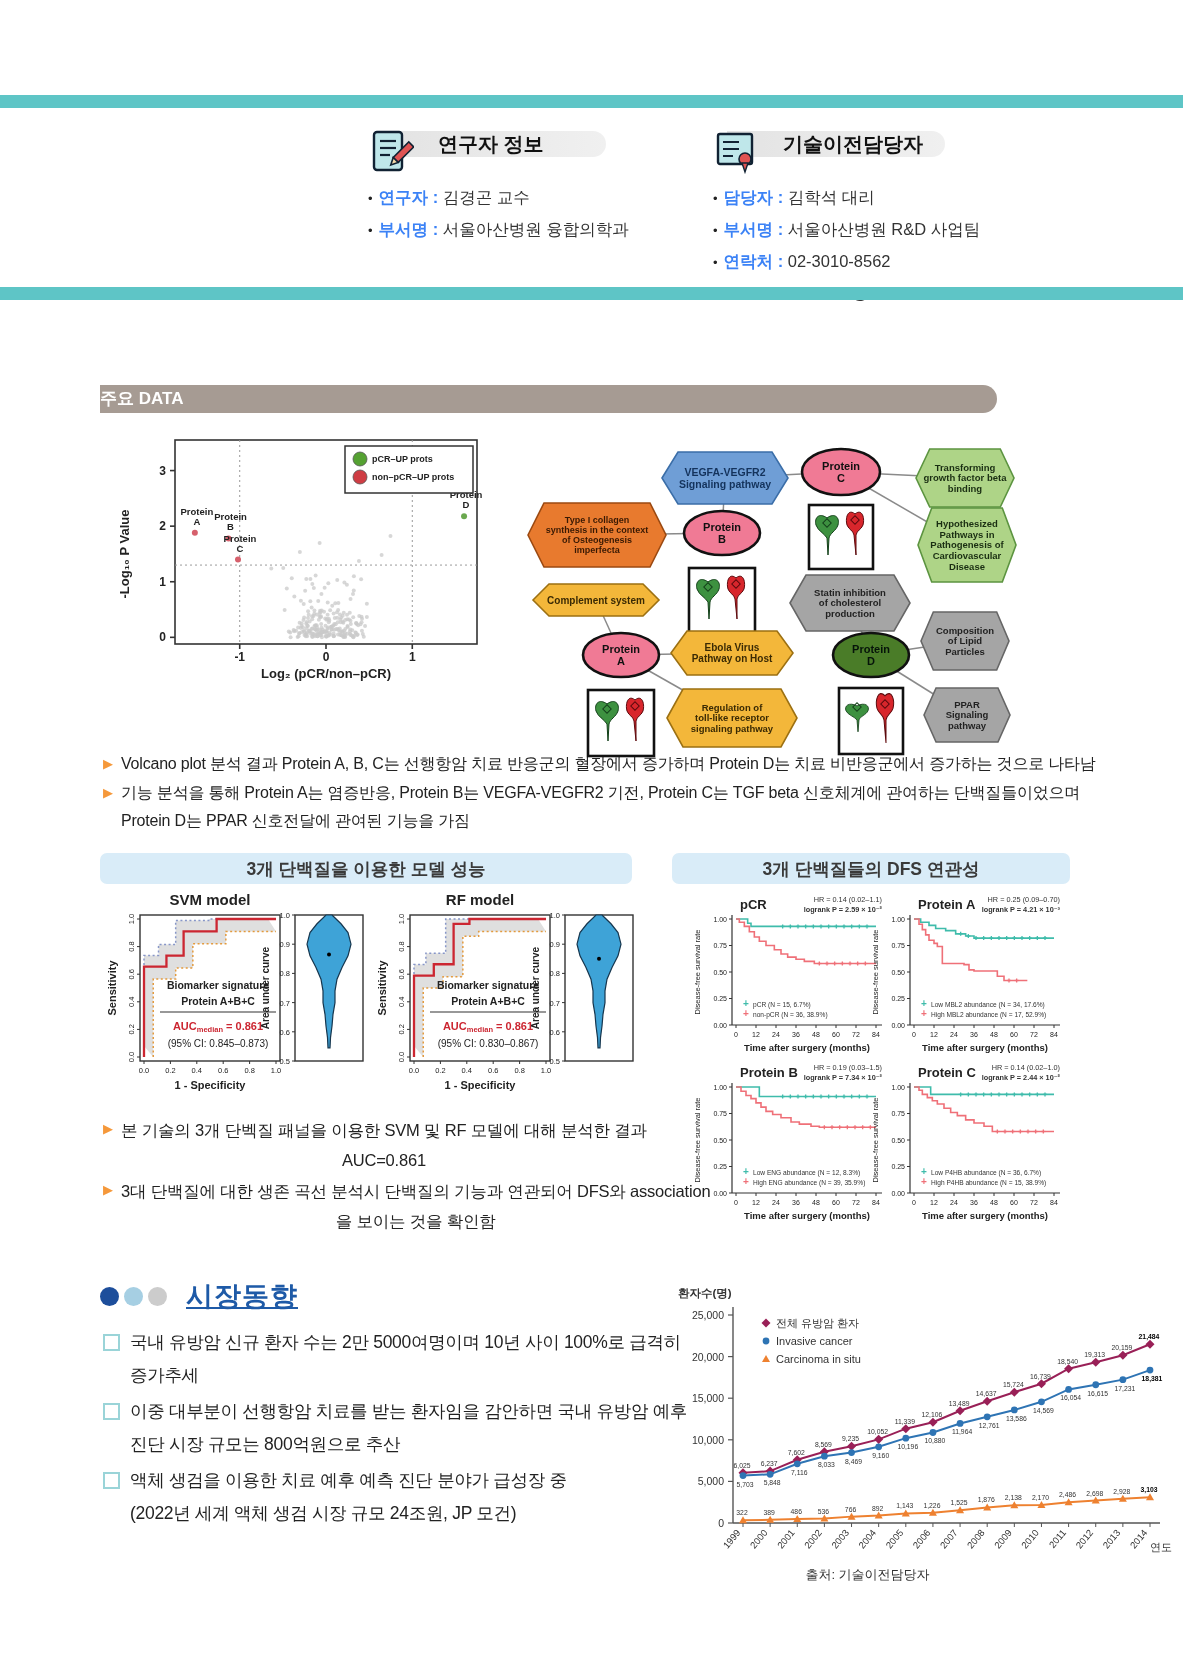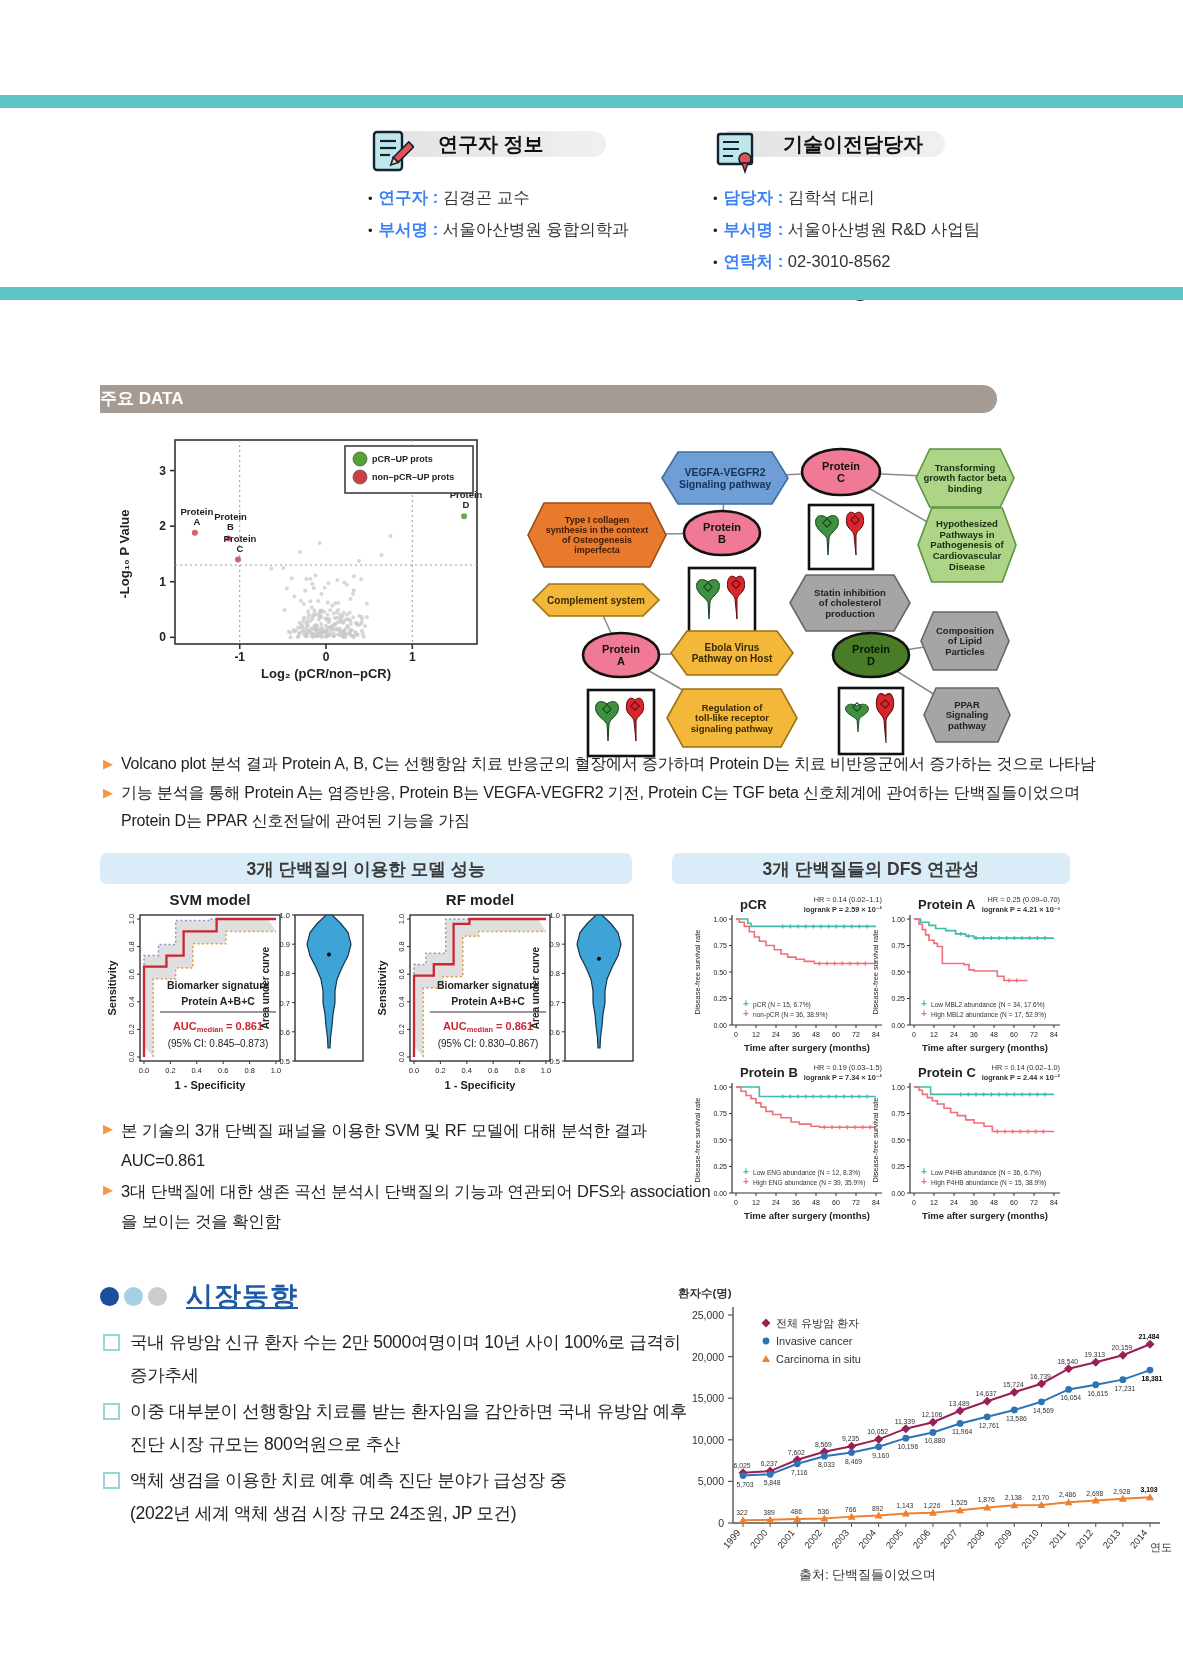--- a/index.html
+++ b/index.html
@@ -17,21 +17,21 @@
   .databar{position:absolute;left:100px;top:385px;width:897px;height:28px;background:#a69b93;
            border-radius:0 14px 14px 0;}
   .databar span{display:block;padding-left:0;line-height:28px;color:#fff;font-weight:bold;font-size:17px;}
   .abullets{position:absolute;left:103px;top:750px;width:1075px;}
   .abullet{display:flex;margin-bottom:1px;}
   .abullet .arrow{color:#f5983a;font-size:13px;line-height:28px;margin-right:8px;}
   .abullet .lines div{font-size:16px;line-height:28px;color:#222;white-space:nowrap;letter-spacing:-0.2px;}
   .pill{position:absolute;top:853px;height:31px;background:#d9ecf8;border-radius:7px;
         display:flex;align-items:center;justify-content:center;font-size:17.5px;color:#3a3a3a;font-weight:bold;}
   .mbullets{position:absolute;left:103px;top:1115px;width:640px;}
-  .mbullets .abullet .lines div{font-size:16.5px;line-height:30px;white-space:nowrap;}
+  .mbullets .abullet .lines div{font-size:16.5px;line-height:30px;white-space:nowrap;text-align:center;}
   .mkt-title{position:absolute;left:100px;top:1278px;display:flex;align-items:center;}
   .mkt-title .d{width:19px;height:19px;border-radius:50%;margin-right:5px;}
   .mkt-title .t{font-size:27px;font-weight:bold;color:#1e5aa7;margin-left:14px;letter-spacing:1px;text-decoration:underline;}
   .sbullets{position:absolute;left:103px;top:1326px;width:560px;}
   .sbullet{display:flex;margin-bottom:3px;}
   .sbullet .sq{flex:0 0 13px;width:13px;height:13px;border:2px solid #9ad4d8;margin-top:8px;margin-right:10px;}
   .sbullet .lines div{font-size:17.5px;line-height:33px;color:#222;white-space:nowrap;letter-spacing:-0.3px;}
   .src{position:absolute;left:600px;top:1566px;width:535px;text-align:center;font-size:13px;color:#333;}
   svg text{font-family:"Liberation Sans","DejaVu Sans",sans-serif;}
 </style>
@@ -454,21 +454,21 @@
     <div class="abullet">
       <span class="arrow">▶</span>
       <div class="lines">
         <div>기능 분석을 통해 Protein A는 염증반응, Protein B는 VEGFA-VEGFR2 기전, Protein C는 TGF beta 신호체계에 관여하는 단백질들이었으며</div>
         <div>Protein D는 PPAR 신호전달에 관여된 기능을 가짐</div>
       </div>
     </div>
   </div>
 
   <div class="pill" style="left:100px;width:532px">
-    <span>3개 단백질의 이용한 모델 성능</span>
+    <span>3개 단백질을 이용한 모델 성능</span>
   </div>
   <div class="pill" style="left:672px;width:398px">
     <span>3개 단백질들의 DFS 연관성</span>
   </div>
 
   <svg id="roc-svg" style="position:absolute;left:100px;top:891px" width="565" height="215" viewBox="0 0 565 215">
       <text x="110" y="14" font-size="15" fill="#222" text-anchor="middle" font-weight="bold">SVM model</text>
       <rect x="40" y="24" width="140" height="146" fill="#fff" stroke="#333" stroke-width="1.4"></rect>
       <text x="44" y="182" font-size="7.5" fill="#222" text-anchor="middle">0.0</text>
       <text x="34" y="166" font-size="7.5" fill="#222" transform="rotate(-90 34 166)" text-anchor="middle">0.0</text>
@@ -1072,15 +1072,15 @@
       <text x="419.6" y="214.31648" font-size="6.8" fill="#333" text-anchor="middle" font-weight="normal">2,486</text>
       <polygon points="447.73333333333335,213.55264 443.73333333333335,220.55264 451.73333333333335,220.55264" fill="#ee8130"></polygon>
       <text x="446.73333333333335" y="212.55264" font-size="6.8" fill="#333" text-anchor="middle" font-weight="normal">2,698</text>
       <polygon points="474.8666666666667,211.63904 470.8666666666667,218.63904 478.8666666666667,218.63904" fill="#ee8130"></polygon>
       <text x="473.8666666666667" y="210.63904" font-size="6.8" fill="#333" text-anchor="middle" font-weight="normal">2,928</text>
       <polygon points="502,210.18304 498,217.18304 506,217.18304" fill="#ee8130"></polygon>
       <text x="501" y="209.18304" font-size="6.8" fill="#000" text-anchor="middle" font-weight="bold">3,103</text>
       <polygon points="118,72 114,79 122,79" fill="#ee8130"></polygon>
       <text x="128" y="80" font-size="11" fill="#333">Carcinoma in situ</text>
     </svg>
-  <div class="src">출처: 단백질들이었으며</div>
+  <div class="src">출처: 기술이전담당자</div>
 
 </div>
 
 </body></html>

